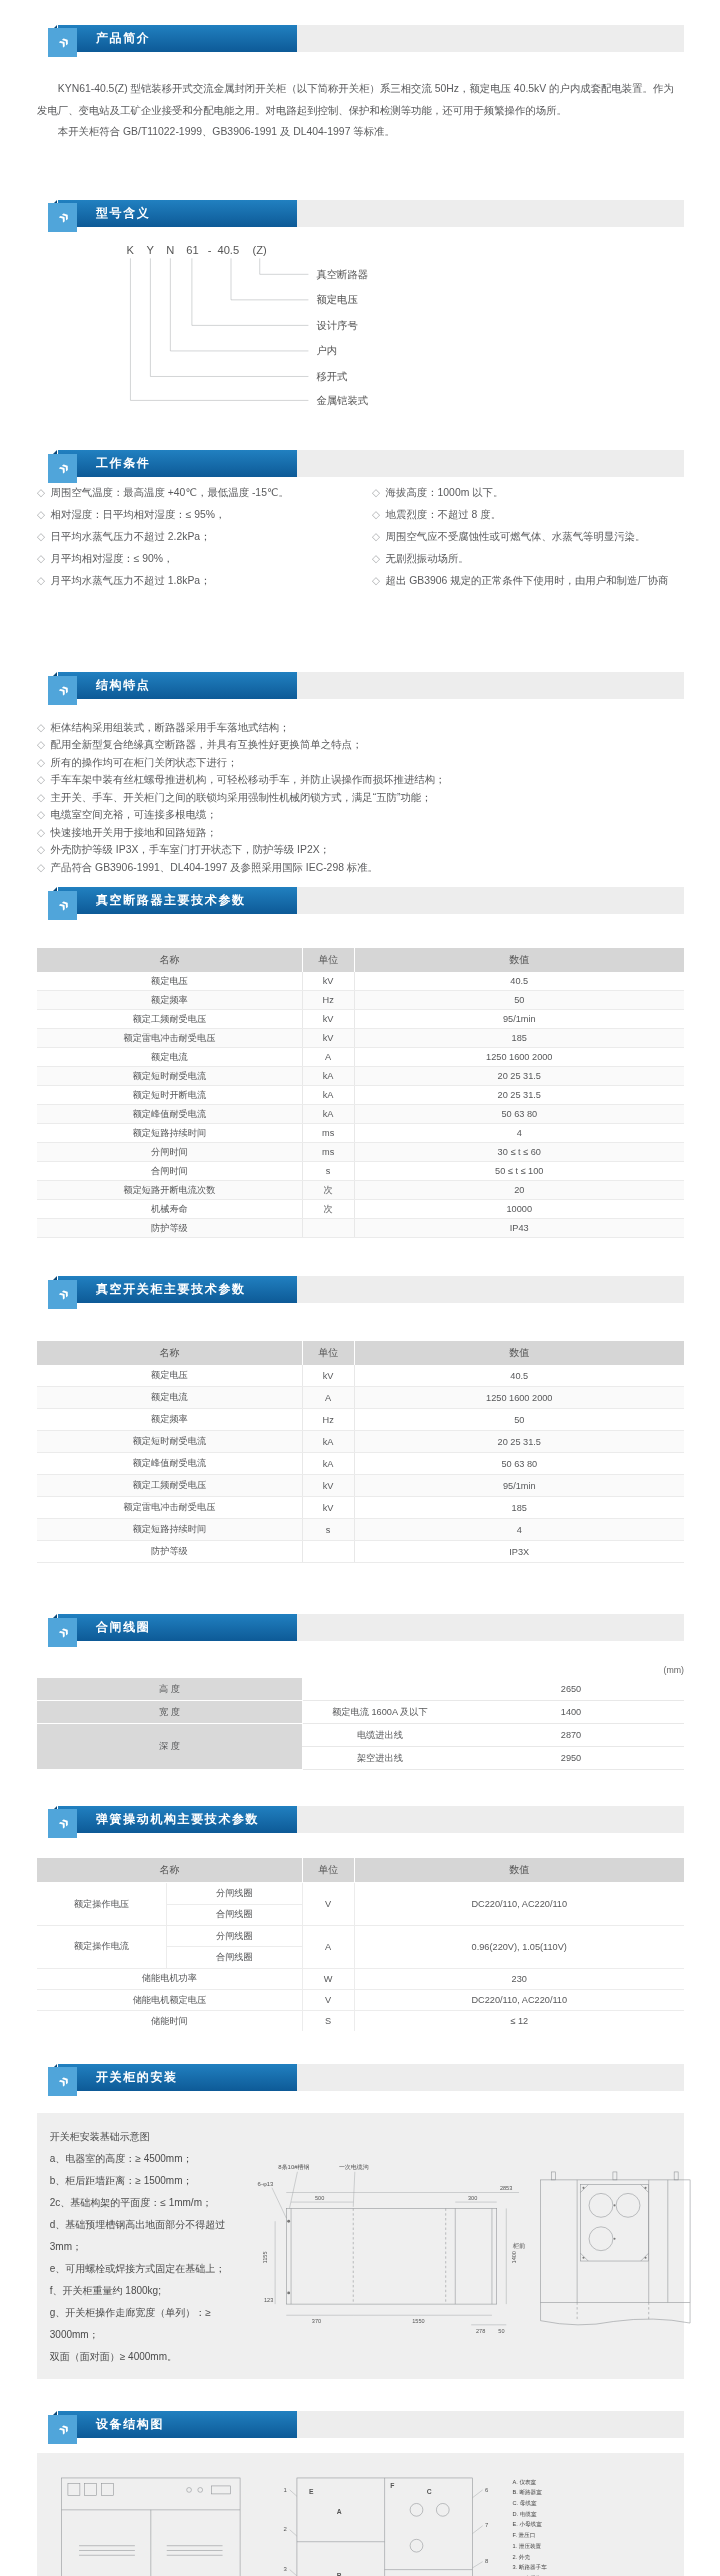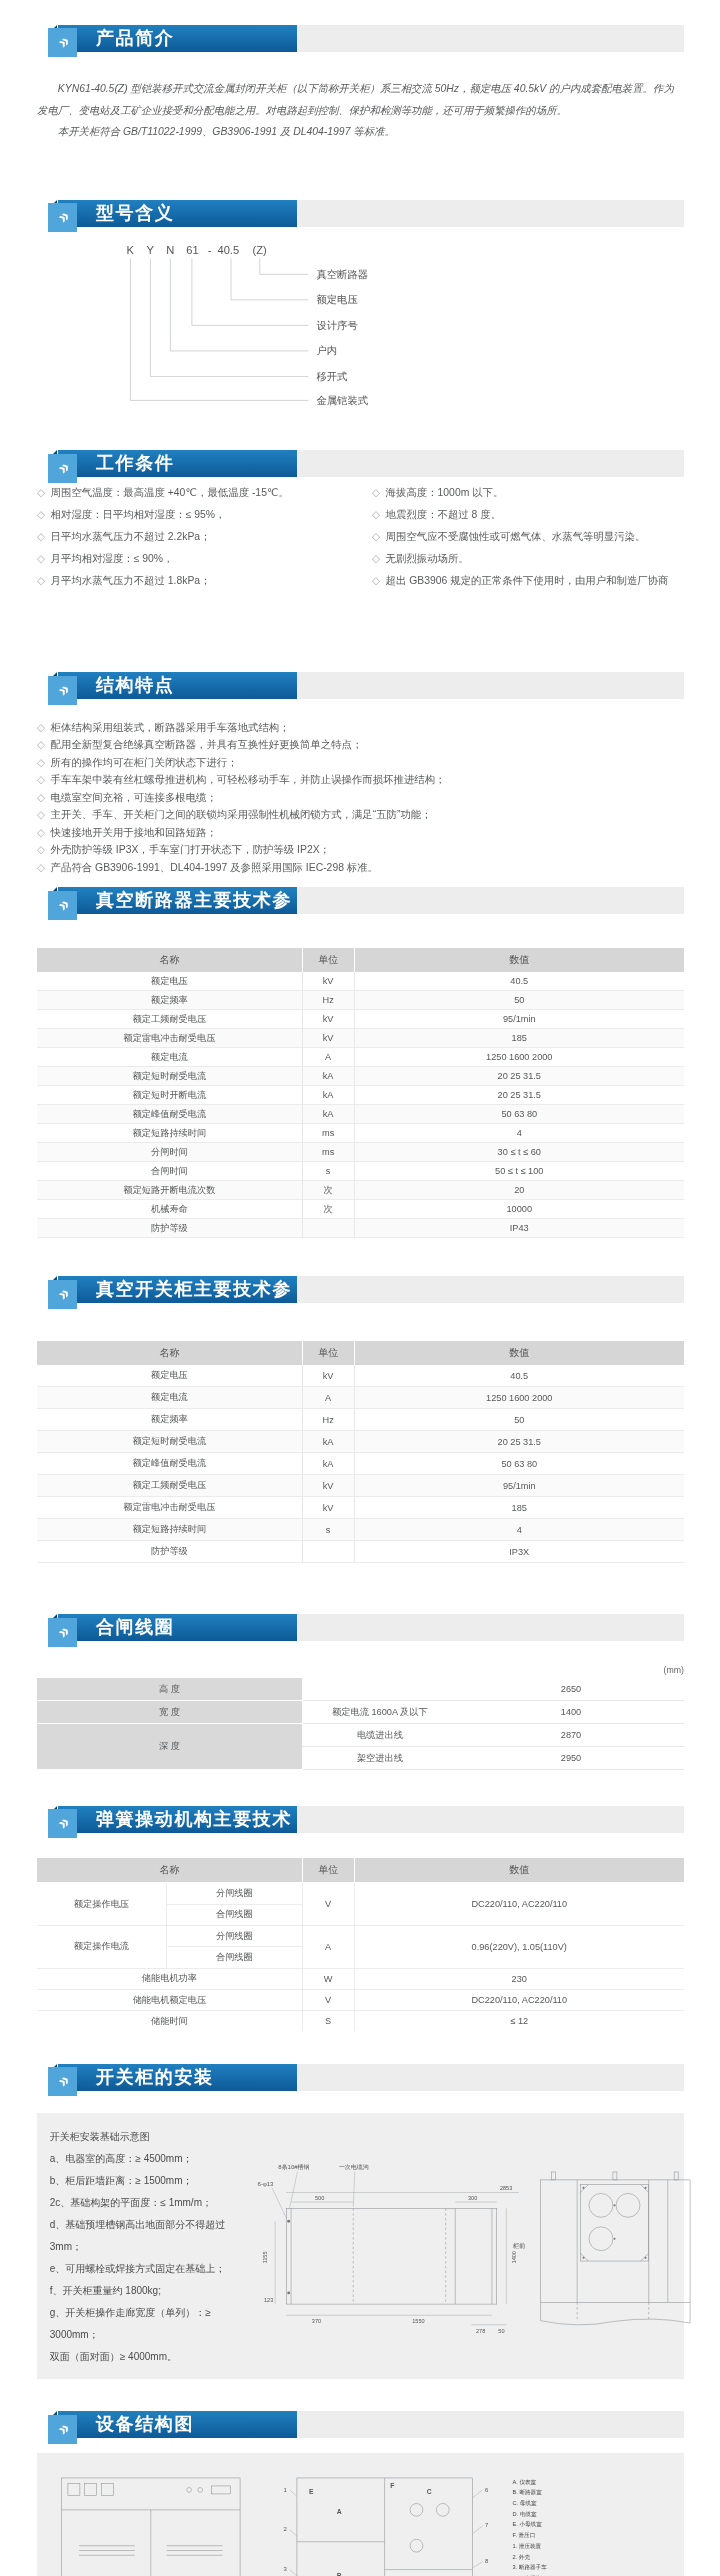--- a/index.html
+++ b/index.html
@@ -7,25 +7,25 @@
         font-family:"Liberation Sans","DejaVu Sans",sans-serif;color:#58595b;position:relative;}
   
   .sec-header{position:relative;height:35px;}
   .hdr-icon{position:absolute;left:11px;top:6.4px;width:29px;height:29px;background:#50a5da;z-index:2;
             display:flex;align-items:center;justify-content:center;}
   .hdr-icon .glyph{color:#fff;font-weight:bold;font-size:17.5px;transform:rotate(-38deg);letter-spacing:-2.4px;}
   .hdr-bar{position:absolute;left:21px;top:3.2px;height:27px;width:239px;z-index:1;
            background:linear-gradient(180deg,#2180c0,#0d5a97);}
   .hdr-bar::before{content:"";position:absolute;left:-5.6px;top:0;width:0;height:0;
                    border-bottom:5.6px solid #0a4878;border-left:5.6px solid transparent;}
-  .hdr-title{margin-left:38px;line-height:27px;color:#fff;font-size:18px;font-weight:bold;letter-spacing:1.6px;}
+  .hdr-title{margin-left:38px;line-height:27px;color:#fff;font-size:12px;font-weight:bold;letter-spacing:1.6px;}
   .hdr-rest{position:absolute;left:260px;right:0;top:3.2px;height:27px;background:#ededed;}
   
   .intro{margin-top:21px;}
-  .intro p{margin:0;font-size:10.4px;line-height:21.5px;color:#595a5c;font-style:italic;}
+  .intro p{margin:0;font-size:10.4px;line-height:21.5px;color:#595a5c;}
   .indent{text-indent:2em;}
   .cond-wrap{display:flex;}
   .cond-col{flex:0 0 335px;}
   .cond-col + .cond-col{flex:1;}
   .ditem{font-size:10.4px;line-height:22px;color:#595a5c;}
   .ditem::before{content:"◇";color:#a9abad;margin-right:5.6px;}
   .feat{margin-top:14.4px;}
   .feat .ditem{line-height:17.5px;}
   
   .ptable{width:100%;border-collapse:collapse;table-layout:fixed;border-bottom:0.8px solid #d2d2d2;}
@@ -143,22 +143,22 @@
     <div class="hdr-bar">
       <div class="hdr-title">结构特点</div>
     </div>
     <div class="hdr-rest"></div>
   </div>
   <div class="feat">
     <div class="ditem">柜体结构采用组装式，断路器采用手车落地式结构；</div>
     <div class="ditem">配用全新型复合绝缘真空断路器，并具有互换性好更换简单之特点；</div>
     <div class="ditem">所有的操作均可在柜门关闭状态下进行；</div>
     <div class="ditem">手车车架中装有丝杠螺母推进机构，可轻松移动手车，并防止误操作而损坏推进结构；</div>
+    <div class="ditem">主开关、手车、开关柜门之间的联锁均采用强制性机械闭锁方式，满足“五防”功能；</div>
     <div class="ditem">电缆室空间充裕，可连接多根电缆；</div>
-    <div class="ditem">主开关、手车、开关柜门之间的联锁均采用强制性机械闭锁方式，满足“五防”功能；</div>
     <div class="ditem">快速接地开关用于接地和回路短路；</div>
     <div class="ditem">外壳防护等级 IP3X，手车室门打开状态下，防护等级 IP2X；</div>
     <div class="ditem">产品符合 GB3906-1991、DL404-1997 及参照采用国际 IEC-298 标准。</div>
   </div>
 
   <div class="sec-header" style="margin-top:8px;">
     <div class="hdr-icon">
         <span class="glyph">»</span>
       </div>
     <div class="hdr-bar">

